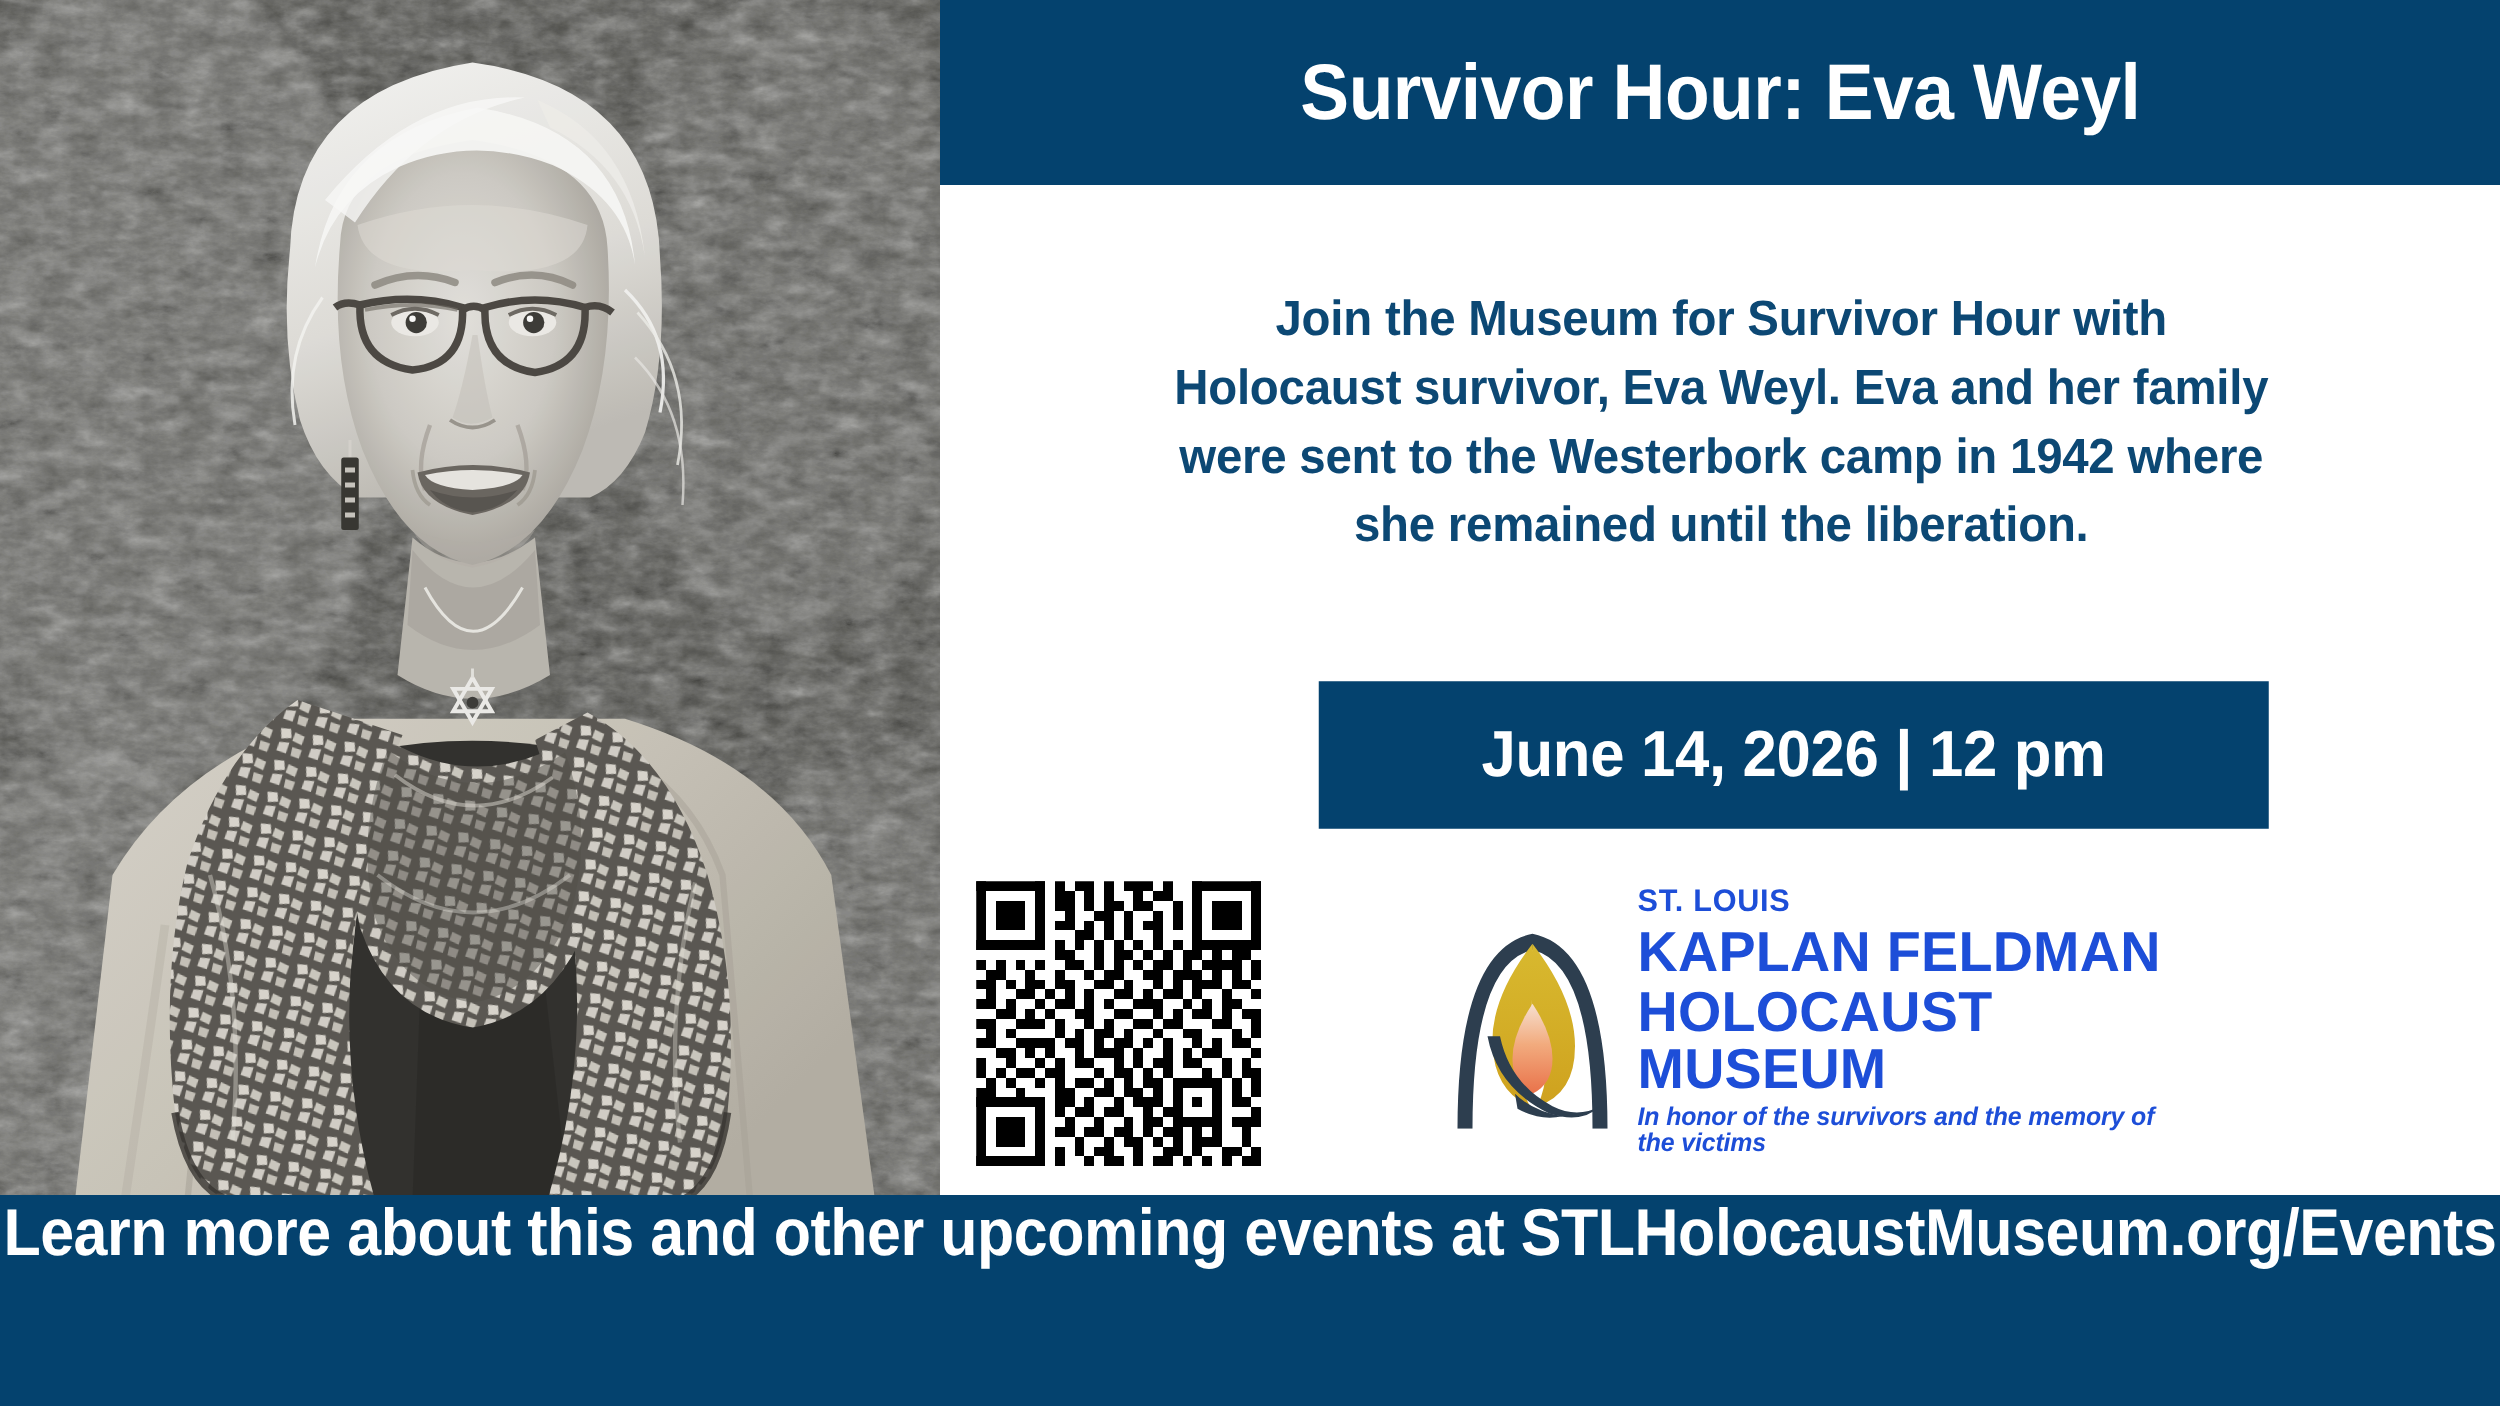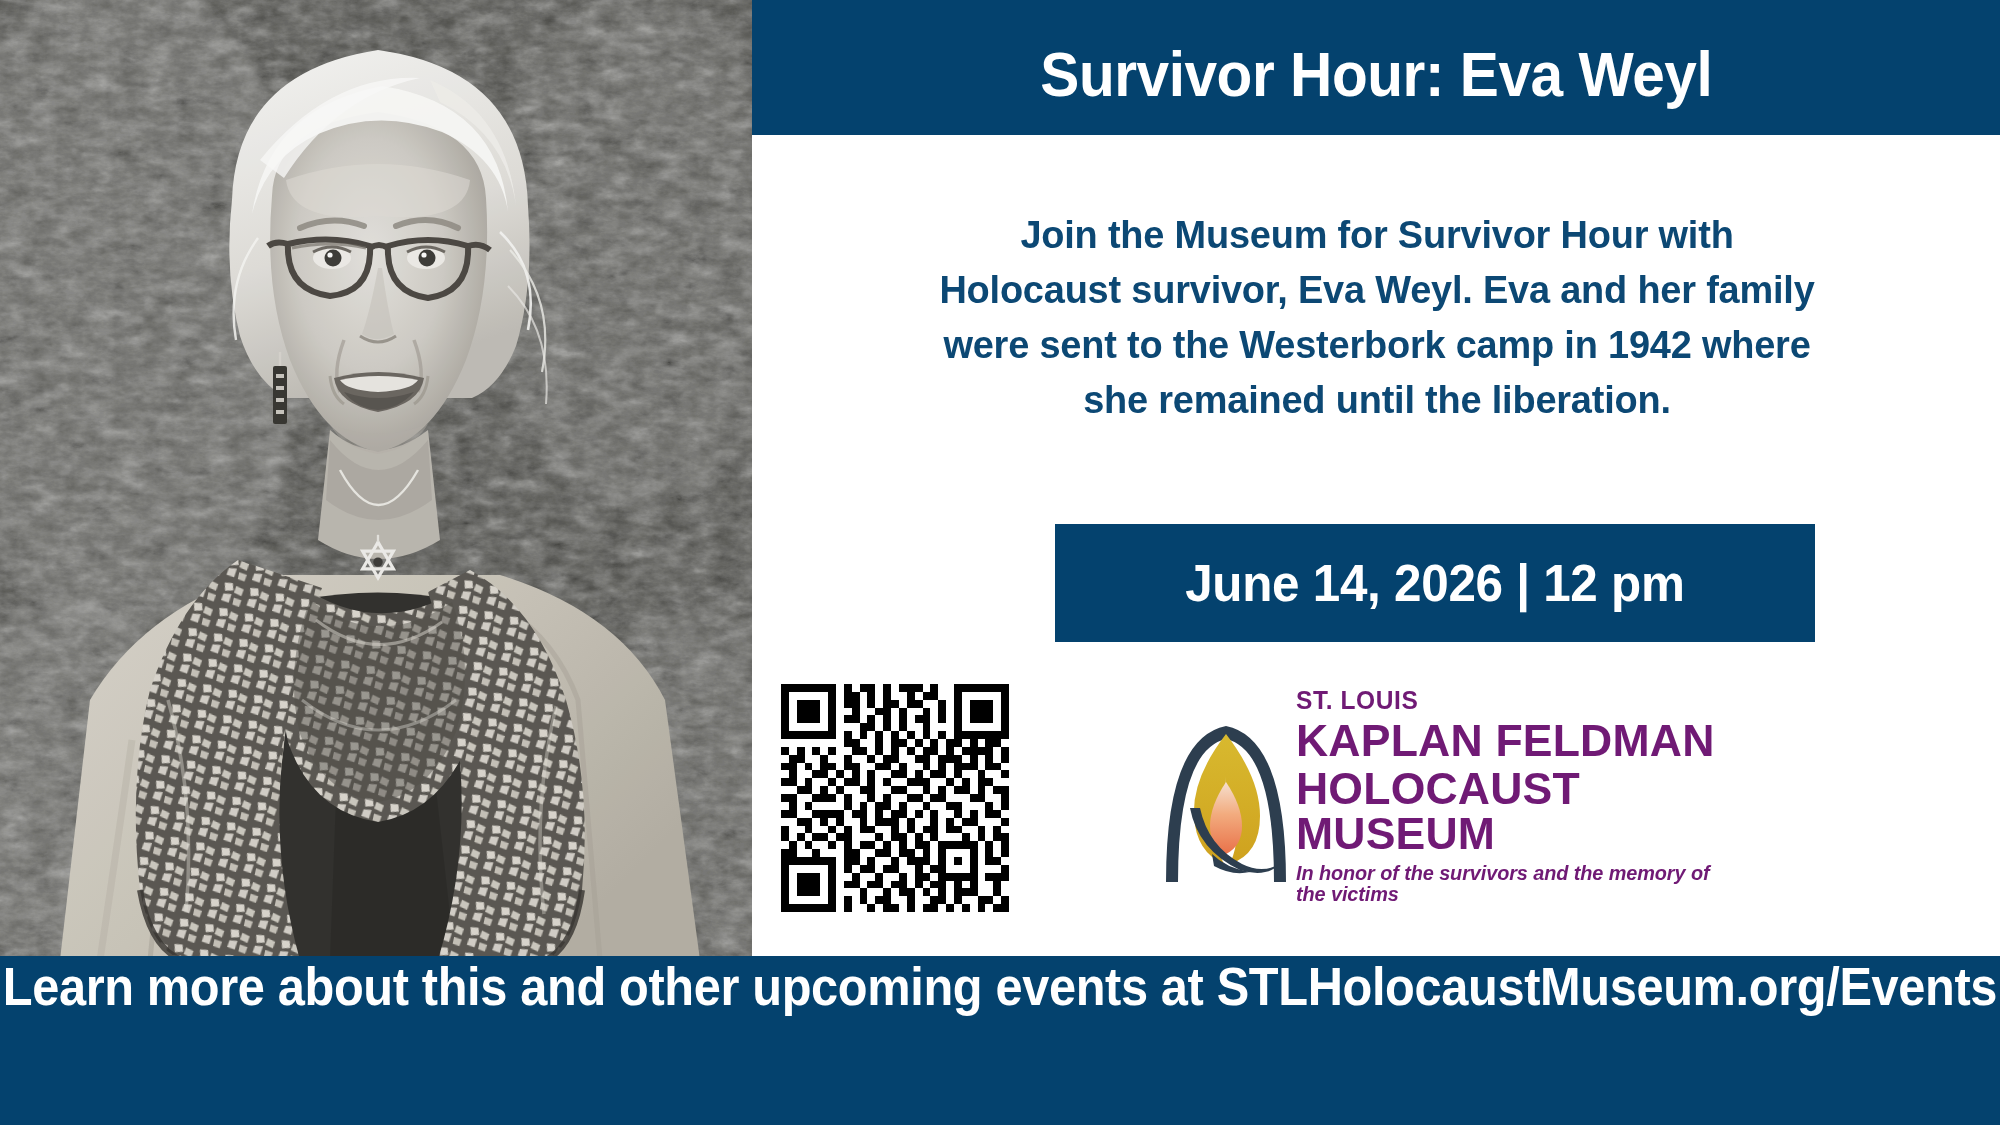--- a/index.html
+++ b/index.html
@@ -52,21 +52,21 @@
     letter-spacing: -0.5px;
     white-space: nowrap;
     transform: scaleX(0.93);
     transform-origin: center;
   }
 
   
   .right-pane {
     position: absolute;
     left: 752px;
-    top: 135px;
+    top: 156px;
     width: 1248px;
     height: 964px;
     background: #ffffff;
   }
 
   .body-copy {
     position: absolute;
     left: 150px;
     top: 72px;
     width: 950px;
@@ -119,21 +119,22 @@
     left: 404px;
     top: 563px;
     width: 590px;
     height: 190px;
     display: flex;
     align-items: center;
   }
   .logo-mark { width: 140px; height: 178px; flex: 0 0 140px; }
   .logo-mark svg { display: block; width: 140px; height: 178px; }
   .logo-text-block {
-    color: #701a75;
+    margin-left: 14px;
+    color: #1d4ed8;
     line-height: 1;
     padding-top: 6px;
   }
   .logo-stl {
     font-size: 25px;
     font-weight: bold;
     letter-spacing: 0.6px;
     transform: scaleX(0.98);
     transform-origin: left center;
   }

